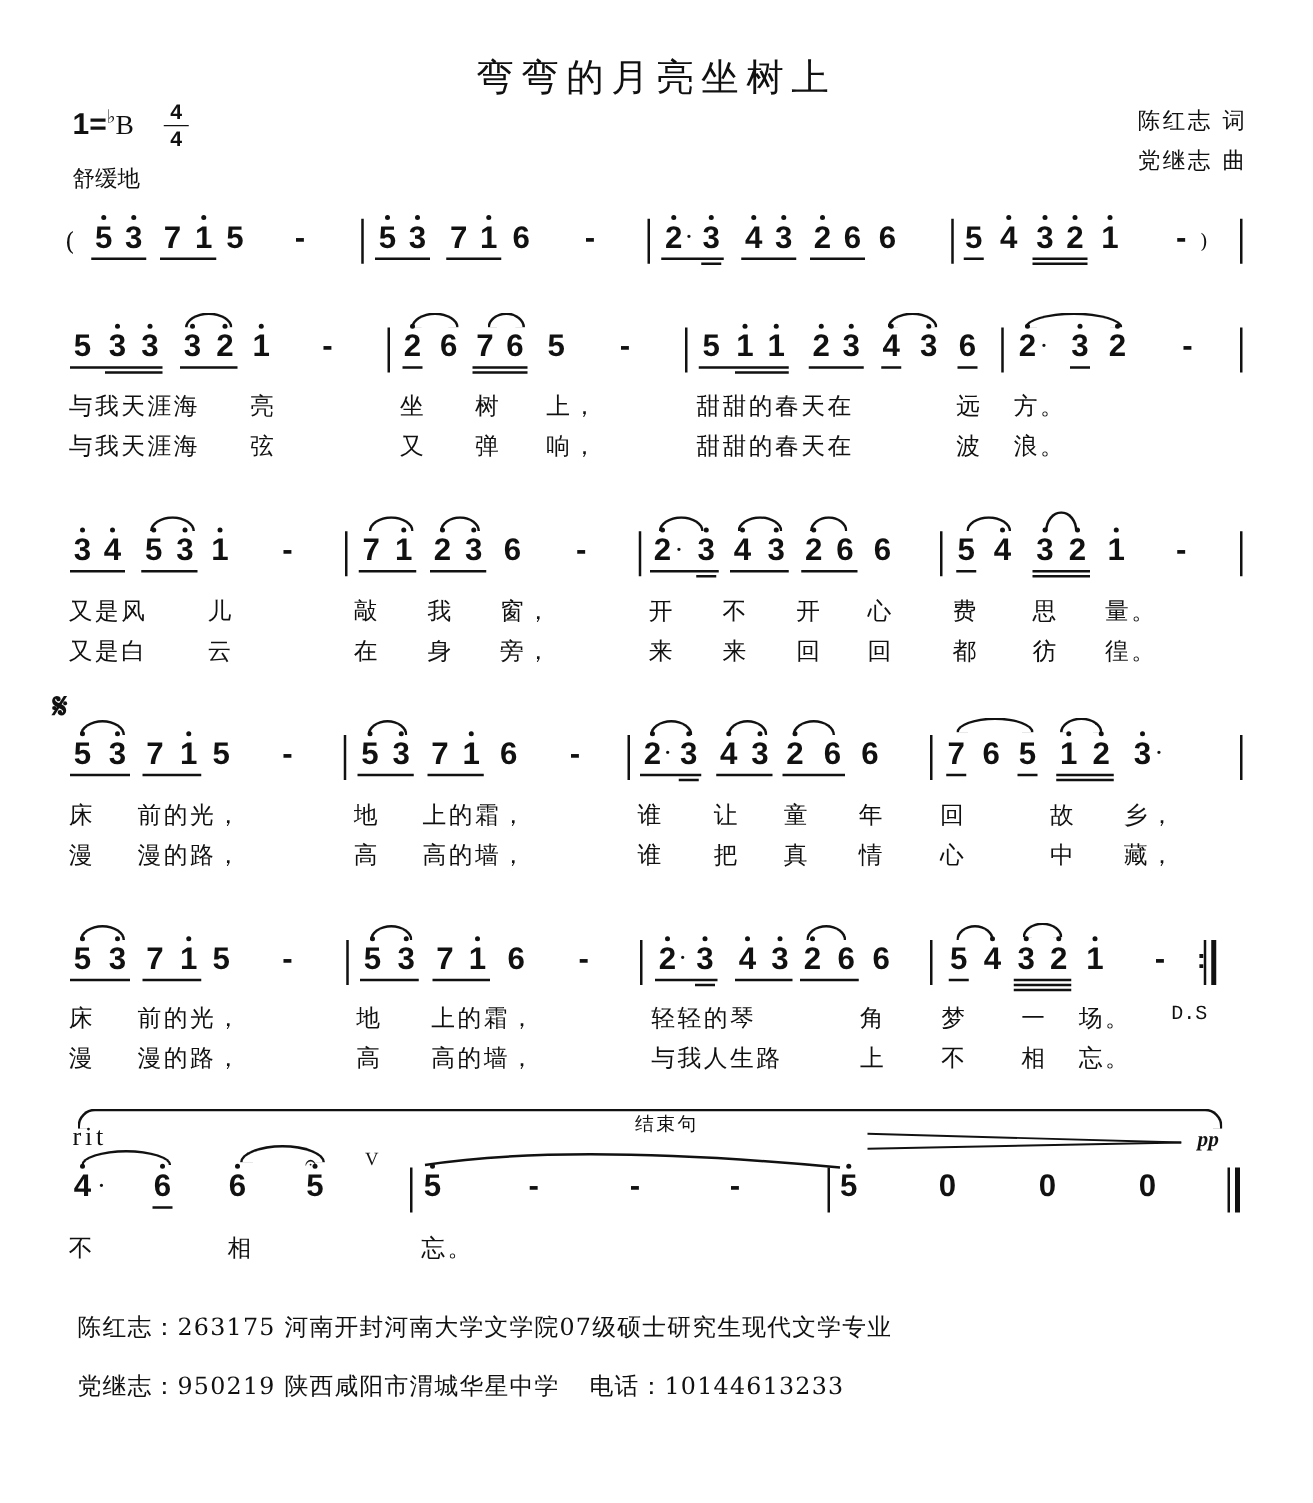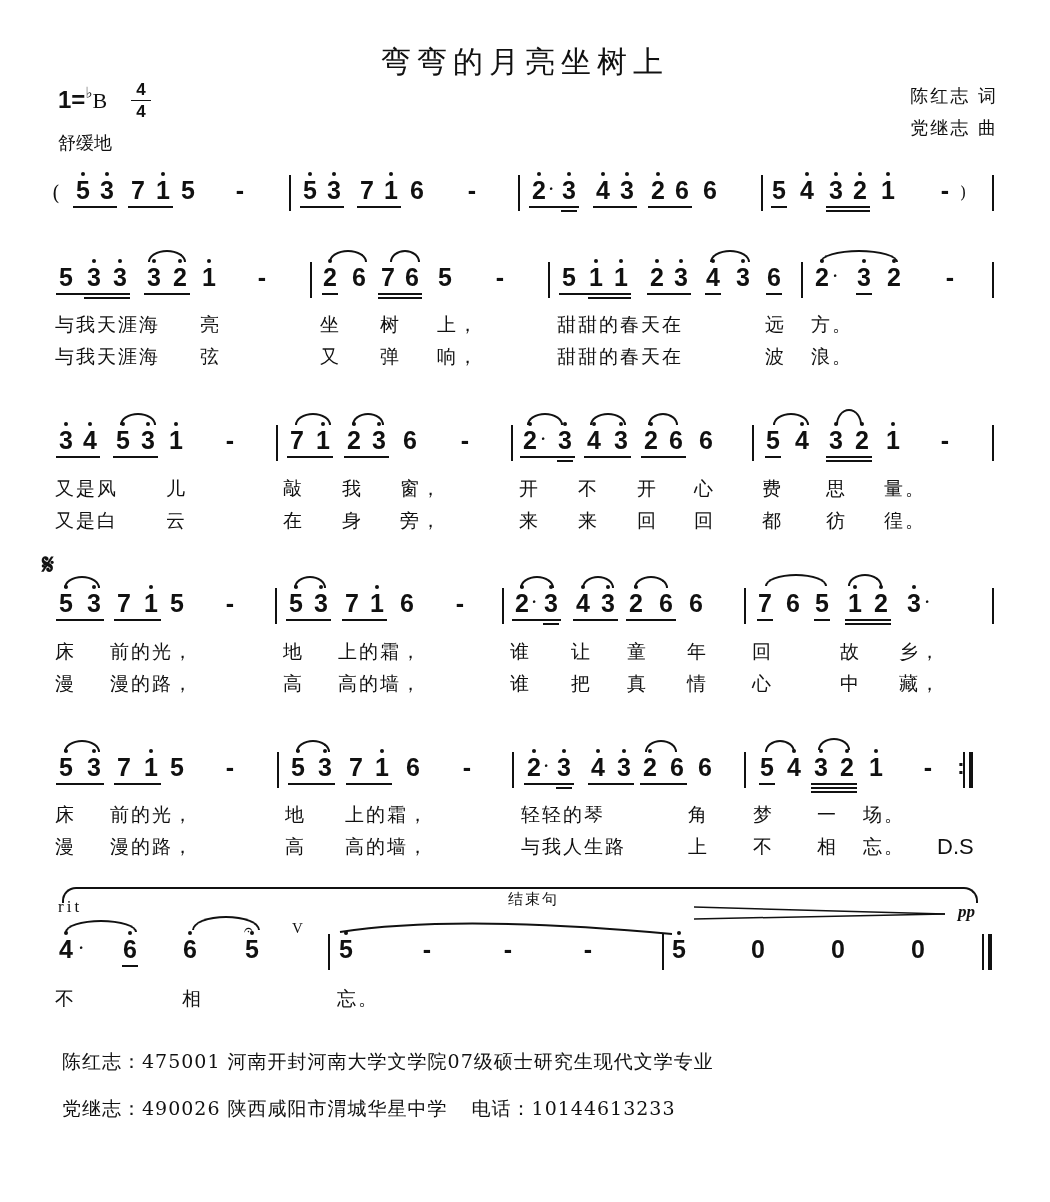--- a/index.html
+++ b/index.html
@@ -357,34 +357,34 @@
 <div class="abs" style="top:802px;left:0;width:1050px;height:60px;">
   <span class="lyric" style="left:55px;top:0;">床</span>
     <span class="lyric" style="left:110px;top:0;">前的光，</span>
     <span class="lyric" style="left:285px;top:0;">地</span>
     <span class="lyric" style="left:345px;top:0;">上的霜，</span>
     <span class="lyric" style="left:521px;top:0;">轻轻的琴</span>
     <span class="lyric" style="left:688px;top:0;">角</span>
     <span class="lyric" style="left:753px;top:0;">梦</span>
     <span class="lyric" style="left:817px;top:0;">一</span>
     <span class="lyric" style="left:863px;top:0;">场。</span>
-    <span class="lyric" style="left:937px;top:0;font-family:Liberation Sans, sans-serif;font-size:22px;letter-spacing:0;margin-top:32px;">D.S</span>
+    <span class="lyric" style="left:937px;top:0;font-family:Liberation Mono, monospace;font-size:16px;letter-spacing:0;">D.S</span>
   <span class="lyric" style="left:55px;top:32px;">漫</span>
     <span class="lyric" style="left:110px;top:32px;">漫的路，</span>
     <span class="lyric" style="left:285px;top:32px;">高</span>
     <span class="lyric" style="left:345px;top:32px;">高的墙，</span>
     <span class="lyric" style="left:521px;top:32px;">与我人生路</span>
     <span class="lyric" style="left:688px;top:32px;">上</span>
     <span class="lyric" style="left:753px;top:32px;">不</span>
     <span class="lyric" style="left:817px;top:32px;">相</span>
     <span class="lyric" style="left:863px;top:32px;">忘。</span>
 </div>
 
 <div class="abs" style="left:62px;top:887px;width:912px;height:14px;border-top:2px solid #111;border-left:2px solid #111;border-right:2px solid #111;border-radius:14px 14px 0 0;border-left-color:#111;border-bottom:none;"></div>
-<div class="abs" style="left:58px;top:897px;font-size:17px;font-family:'Liberation Serif',serif;letter-spacing:3px;">rit</div>
+<div class="abs" style="left:58px;top:897px;font-size:21px;font-family:'Liberation Serif',serif;letter-spacing:3px;">rit</div>
 <div class="abs" style="left:508px;top:890px;font-size:15px;letter-spacing:2px;">结束句</div>
 <div class="abs" style="left:958px;top:902px;font-size:17px;font-style:italic;font-weight:bold;font-family:'Liberation Serif',serif;">pp</div>
 <svg class="abs" style="left:690px;top:905px;" width="260" height="16">
     <line x1="4" y1="2" x2="255" y2="9" stroke="#111" stroke-width="1.5"></line>
     <line x1="4" y1="14" x2="255" y2="9" stroke="#111" stroke-width="1.5"></line>
   </svg>
 <svg class="abs" style="left:336px;top:910px;" width="340" height="26">
     <path d="M4 22 Q 120 4 336 24" stroke="#111" stroke-width="2" fill="none"></path>
   </svg>
 <div class="abs row" style="top:934px;">
@@ -410,14 +410,14 @@
     <span class="note" style="left:908px;">0</span>
   <div class="barline" style="left:982px;top:0;height:36px;"></div>
     <div class="barline" style="left:988px;top:0;height:36px;width:4px;"></div>
 </div>
 <div class="abs" style="top:986px;left:0;width:1050px;height:30px;">
   <span class="lyric" style="left:55px;top:0;">不</span>
     <span class="lyric" style="left:182px;top:0;">相</span>
     <span class="lyric" style="left:337px;top:0;">忘。</span>
 </div>
 
-<div class="abs footer" style="top:1049px;">陈红志：475001 河南开封河南大学文学院07级硕士研究生现代文学专业</div>
-<div class="abs footer" style="top:1096px;"><span>党继志：490026 陕西咸阳市渭城华星中学</span><span style="display:inline-block;width:24px;"></span><span>电话：10144613233</span></div>
+<div class="abs footer" style="top:1049px;">陈红志：263175 河南开封河南大学文学院07级硕士研究生现代文学专业</div>
+<div class="abs footer" style="top:1096px;"><span>党继志：950219 陕西咸阳市渭城华星中学</span><span style="display:inline-block;width:24px;"></span><span>电话：10144613233</span></div>
 
 </body></html>

